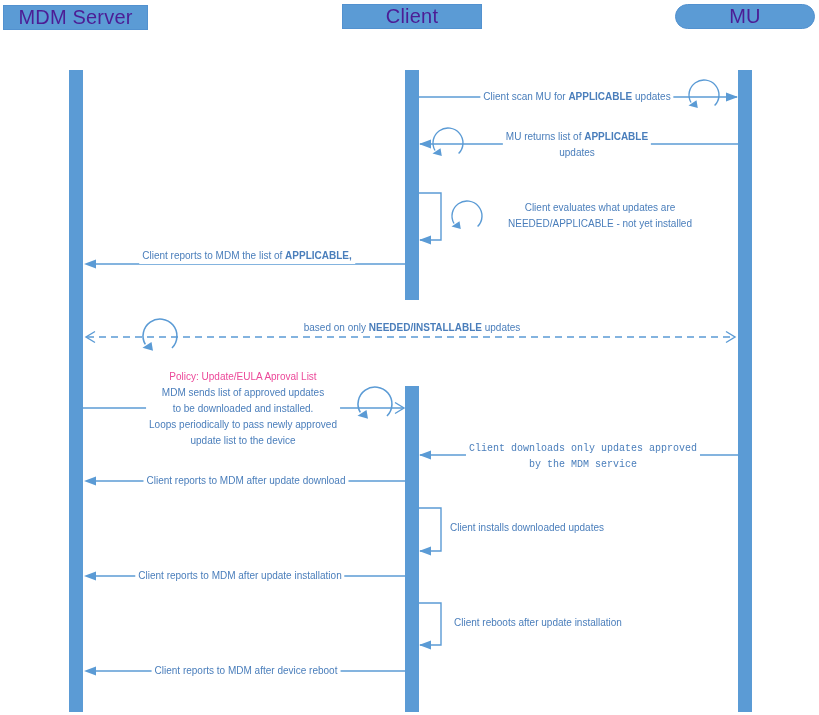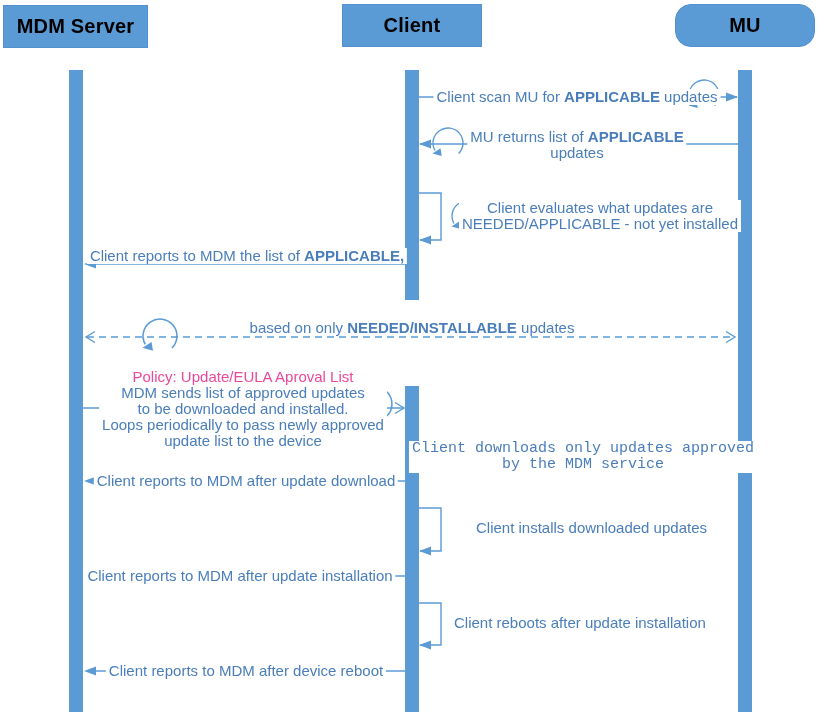--- a/index.html
+++ b/index.html
@@ -1,23 +1,23 @@
 <!DOCTYPE html>
 <html><head>
 <meta charset="utf-8">
 <style>
   html,body{margin:0;padding:0;background:#fff;}
   .stage{position:relative;width:819px;height:715px;background:#fff;
          font-family:"Liberation Sans",sans-serif;overflow:hidden;}
-  .actor{position:absolute;height:43px;background:#5B9BD5;border:1px solid #5291CF;
-         box-sizing:border-box;color:#000000;font-weight:bold;font-size:20px;
+  .actor{position:absolute;height:25px;background:#5B9BD5;border:1px solid #5291CF;
+         box-sizing:border-box;color:#4c1d95;font-weight:normal;font-size:20px;
          display:flex;align-items:center;justify-content:center;letter-spacing:.2px;}
   .bar{position:absolute;width:14px;background:#5B9BD5;}
   .overlay{position:absolute;left:0;top:0;}
-  .msg{position:absolute;font-size:15px;line-height:16px;color:#4A7EBB;
+  .msg{position:absolute;font-size:10px;line-height:16px;color:#4A7EBB;
        background:#fff;padding:0 3px;text-align:center;transform:translateX(-50%);
        white-space:nowrap;}
   .msg.left{transform:none;text-align:left;}
   .msg .red{color:#ec4899;}
   .msg b{font-weight:bold;}
 </style>
 </head>
 <body>
 
 <div class="stage">
@@ -153,21 +153,21 @@
 
   <div class="msg" style="left:583px;top:441px;font-family:Liberation Mono, monospace;">
     <div>Client downloads only updates approved</div>
     <div>by the MDM service</div>
   </div>
 
   <div class="msg" style="left:246px;top:473px;">
     <span>Client reports to MDM after update download</span>
   </div>
 
-  <div class="msg left" style="left:473px;top:520px;">
+  <div class="msg left" style="left:447px;top:520px;">
     <span>Client installs downloaded updates</span>
   </div>
 
   <div class="msg" style="left:240px;top:568px;">
     <span>Client reports to MDM after update installation</span>
   </div>
 
   <div class="msg left" style="left:451px;top:615px;">
     <span>Client reboots after update installation</span>
   </div>

